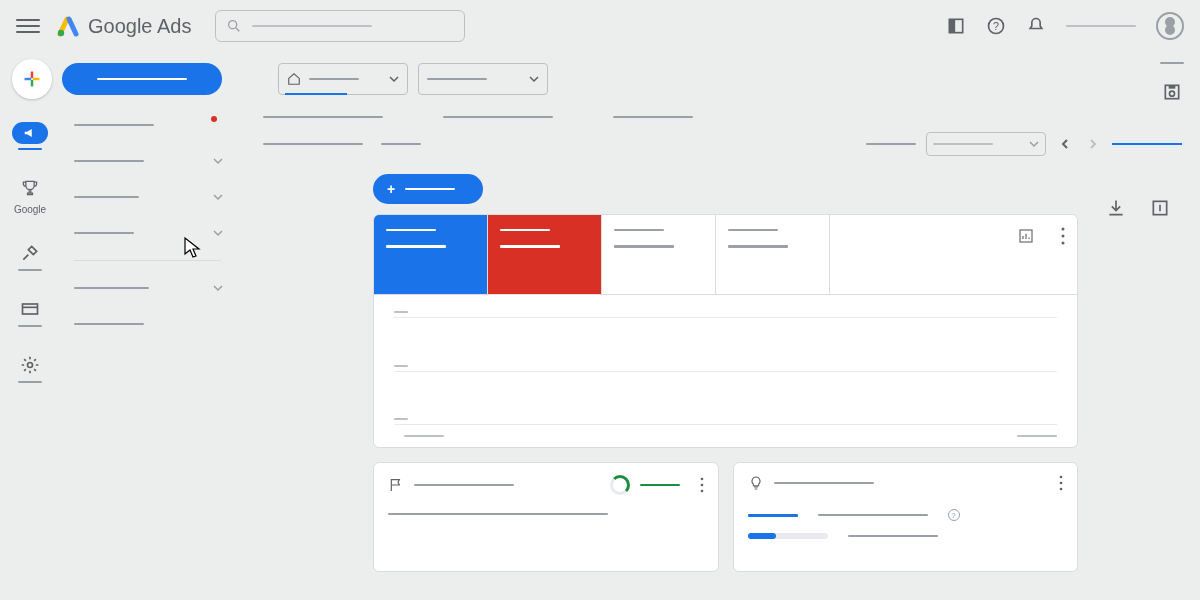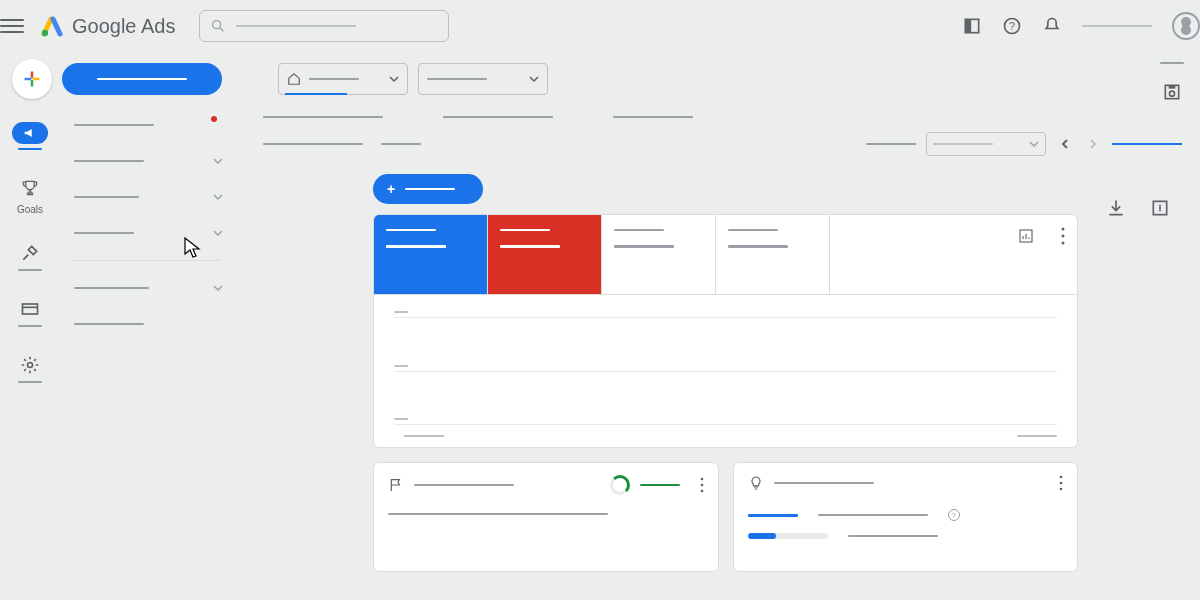--- a/index.html
+++ b/index.html
@@ -1,19 +1,19 @@
 <!DOCTYPE html>
 <html><head>
 <meta charset="utf-8">
 <style>
   * { box-sizing: border-box; margin: 0; padding: 0; }
   body { font-family: Arial, sans-serif; background: #eceded; width: 1200px; height: 600px; overflow: hidden; font-size: 12px; color: #5f6368; }
   
   
-  .header { height: 52px; display: flex; align-items: center; padding: 0 0; background: #eceded; }
+  .header { height: 52px; display: flex; align-items: center; padding: 0 16px; background: #eceded; }
   .menu-icon { width: 24px; height: 24px; display: flex; flex-direction: column; justify-content: center; gap: 4px; margin-right: 16px; cursor: pointer; }
   .menu-icon span { height: 2px; background: #5f6368; border-radius: 1px; }
   .logo { display: flex; align-items: center; gap: 8px; margin-right: 24px; }
   .logo-mark { width: 24px; height: 24px; }
   .logo-text { font-size: 20px; color: #5f6368; font-weight: 400; }
   .search-box { width: 250px; height: 32px; border: 1px solid #bdc1c6; border-radius: 6px; display: flex; align-items: center; padding: 0 10px; gap: 10px; }
   .search-box .ph { height: 2px; background: #bdc1c6; border-radius: 1px; flex: 1; max-width: 120px; }
   .header-right { margin-left: auto; display: flex; align-items: center; gap: 20px; }
   .header-right .ph-line { width: 70px; height: 2px; background: #bdc1c6; border-radius: 1px; }
   .icon-btn { width: 20px; height: 20px; cursor: pointer; }
@@ -200,21 +200,21 @@
       </div>
       <div class="rail-underline"></div>
     </div>
     <div class="rail-item">
       <div class="rail-icon">
           <svg width="20" height="20" viewBox="0 0 24 24">
             <path d="M7 4h10v5a5 5 0 01-10 0V4zM9 18h6v2H9zM11 14h2v4h-2z" stroke="#5f6368" stroke-width="1.5" fill="none"></path>
             <path d="M7 5H4v2a3 3 0 003 3M17 5h3v2a3 3 0 01-3 3" stroke="#5f6368" stroke-width="1.5" fill="none"></path>
           </svg>
         </div>
-      <div class="rail-label">Goals</div>
+      <div class="rail-label">Google</div>
     </div>
     <div class="rail-item">
       <div class="rail-icon">
           <svg width="20" height="20" viewBox="0 0 24 24">
             <path d="M14 4l6 6-4 4-6-6zM4 20l6-6" stroke="#5f6368" stroke-width="2" fill="none"></path>
           </svg>
         </div>
       <div class="rail-underline"></div>
     </div>
     <div class="rail-item">

